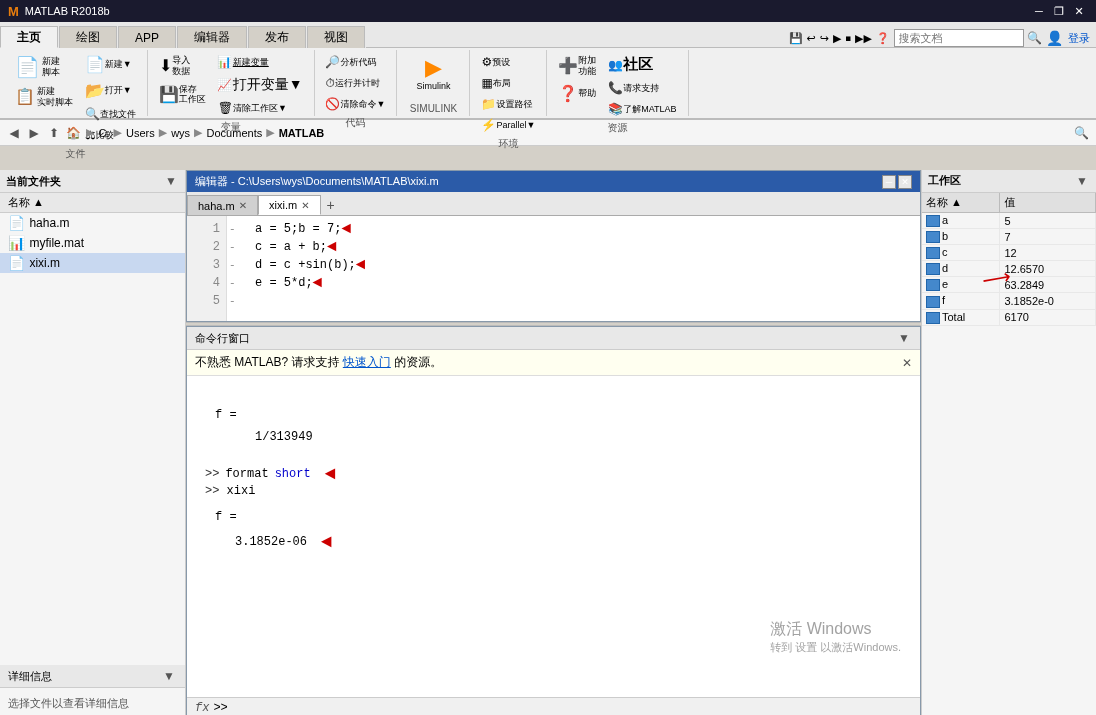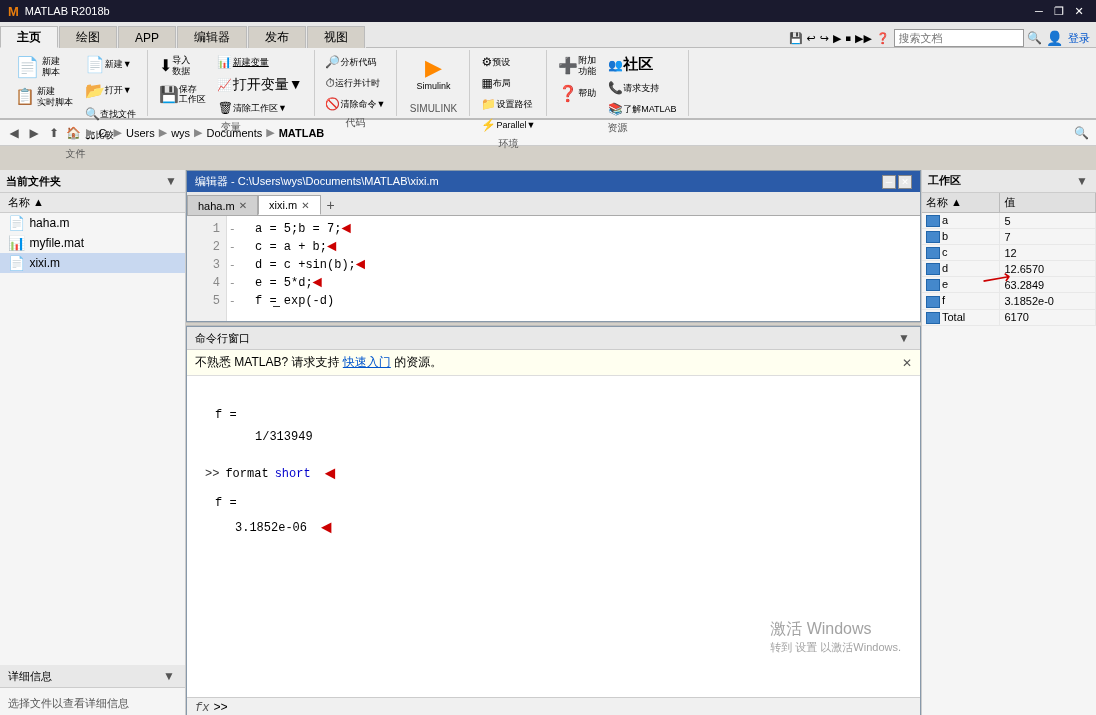--- a/index.html
+++ b/index.html
@@ -670,23 +670,20 @@
             <span style="color:#cc0000;font-size:16px;">◄</span>
           </div>
           <div class="code-line">
             <span>d = c +sin(b);</span>
             <span style="color:#cc0000;font-size:16px;">◄</span>
           </div>
           <div class="code-line">
             <span>e = 5*d;</span>
             <span style="color:#cc0000;font-size:16px;">◄</span>
           </div>
-          <div class="code-line">
-            <span>f =̲ exp(-d)</span>
-          </div>
         </div>
       </div>
     </div>
 
     <div class="splitter-h"></div>
 
     <div class="cmd-window" style="flex:1;">
       <div class="cmd-header">
         <span>命令行窗口</span>
         <button class="icon-btn">▼</button>
@@ -704,20 +701,23 @@
         <div style="height:16px;"></div>
         <div style="font-family:'Courier New',monospace;font-size:12px;padding-left:20px;">f =</div>
         <div style="height:8px;"></div>
         <div style="font-family:'Courier New',monospace;font-size:12px;padding-left:60px;">1/313949</div>
         <div style="height:20px;"></div>
         <div style="font-family:'Courier New',monospace;font-size:12px;padding-left:10px;display:flex;align-items:center;gap:6px;">
           <span style="color:#333;">&gt;&gt; </span>
             <span>format </span>
             <span style="color:#0000cc;">short</span>
           <span style="color:#cc0000;font-size:18px;margin-left:8px;">◄</span>
+        </div>
+        <div style="font-family:'Courier New',monospace;font-size:12px;padding-left:10px;">
+          <span style="color:#333;">&gt;&gt; </span><span>xixi</span>
         </div>
         <div style="height:12px;"></div>
         <div style="font-family:'Courier New',monospace;font-size:12px;padding-left:20px;">f =</div>
         <div style="height:8px;"></div>
         <div style="font-family:'Courier New',monospace;font-size:12px;padding-left:40px;display:flex;align-items:center;gap:6px;">
           <span>3.1852e-06</span>
           <span style="color:#cc0000;font-size:18px;margin-left:8px;">◄</span>
         </div>
         <div style="height:12px;"></div>
       </div>

